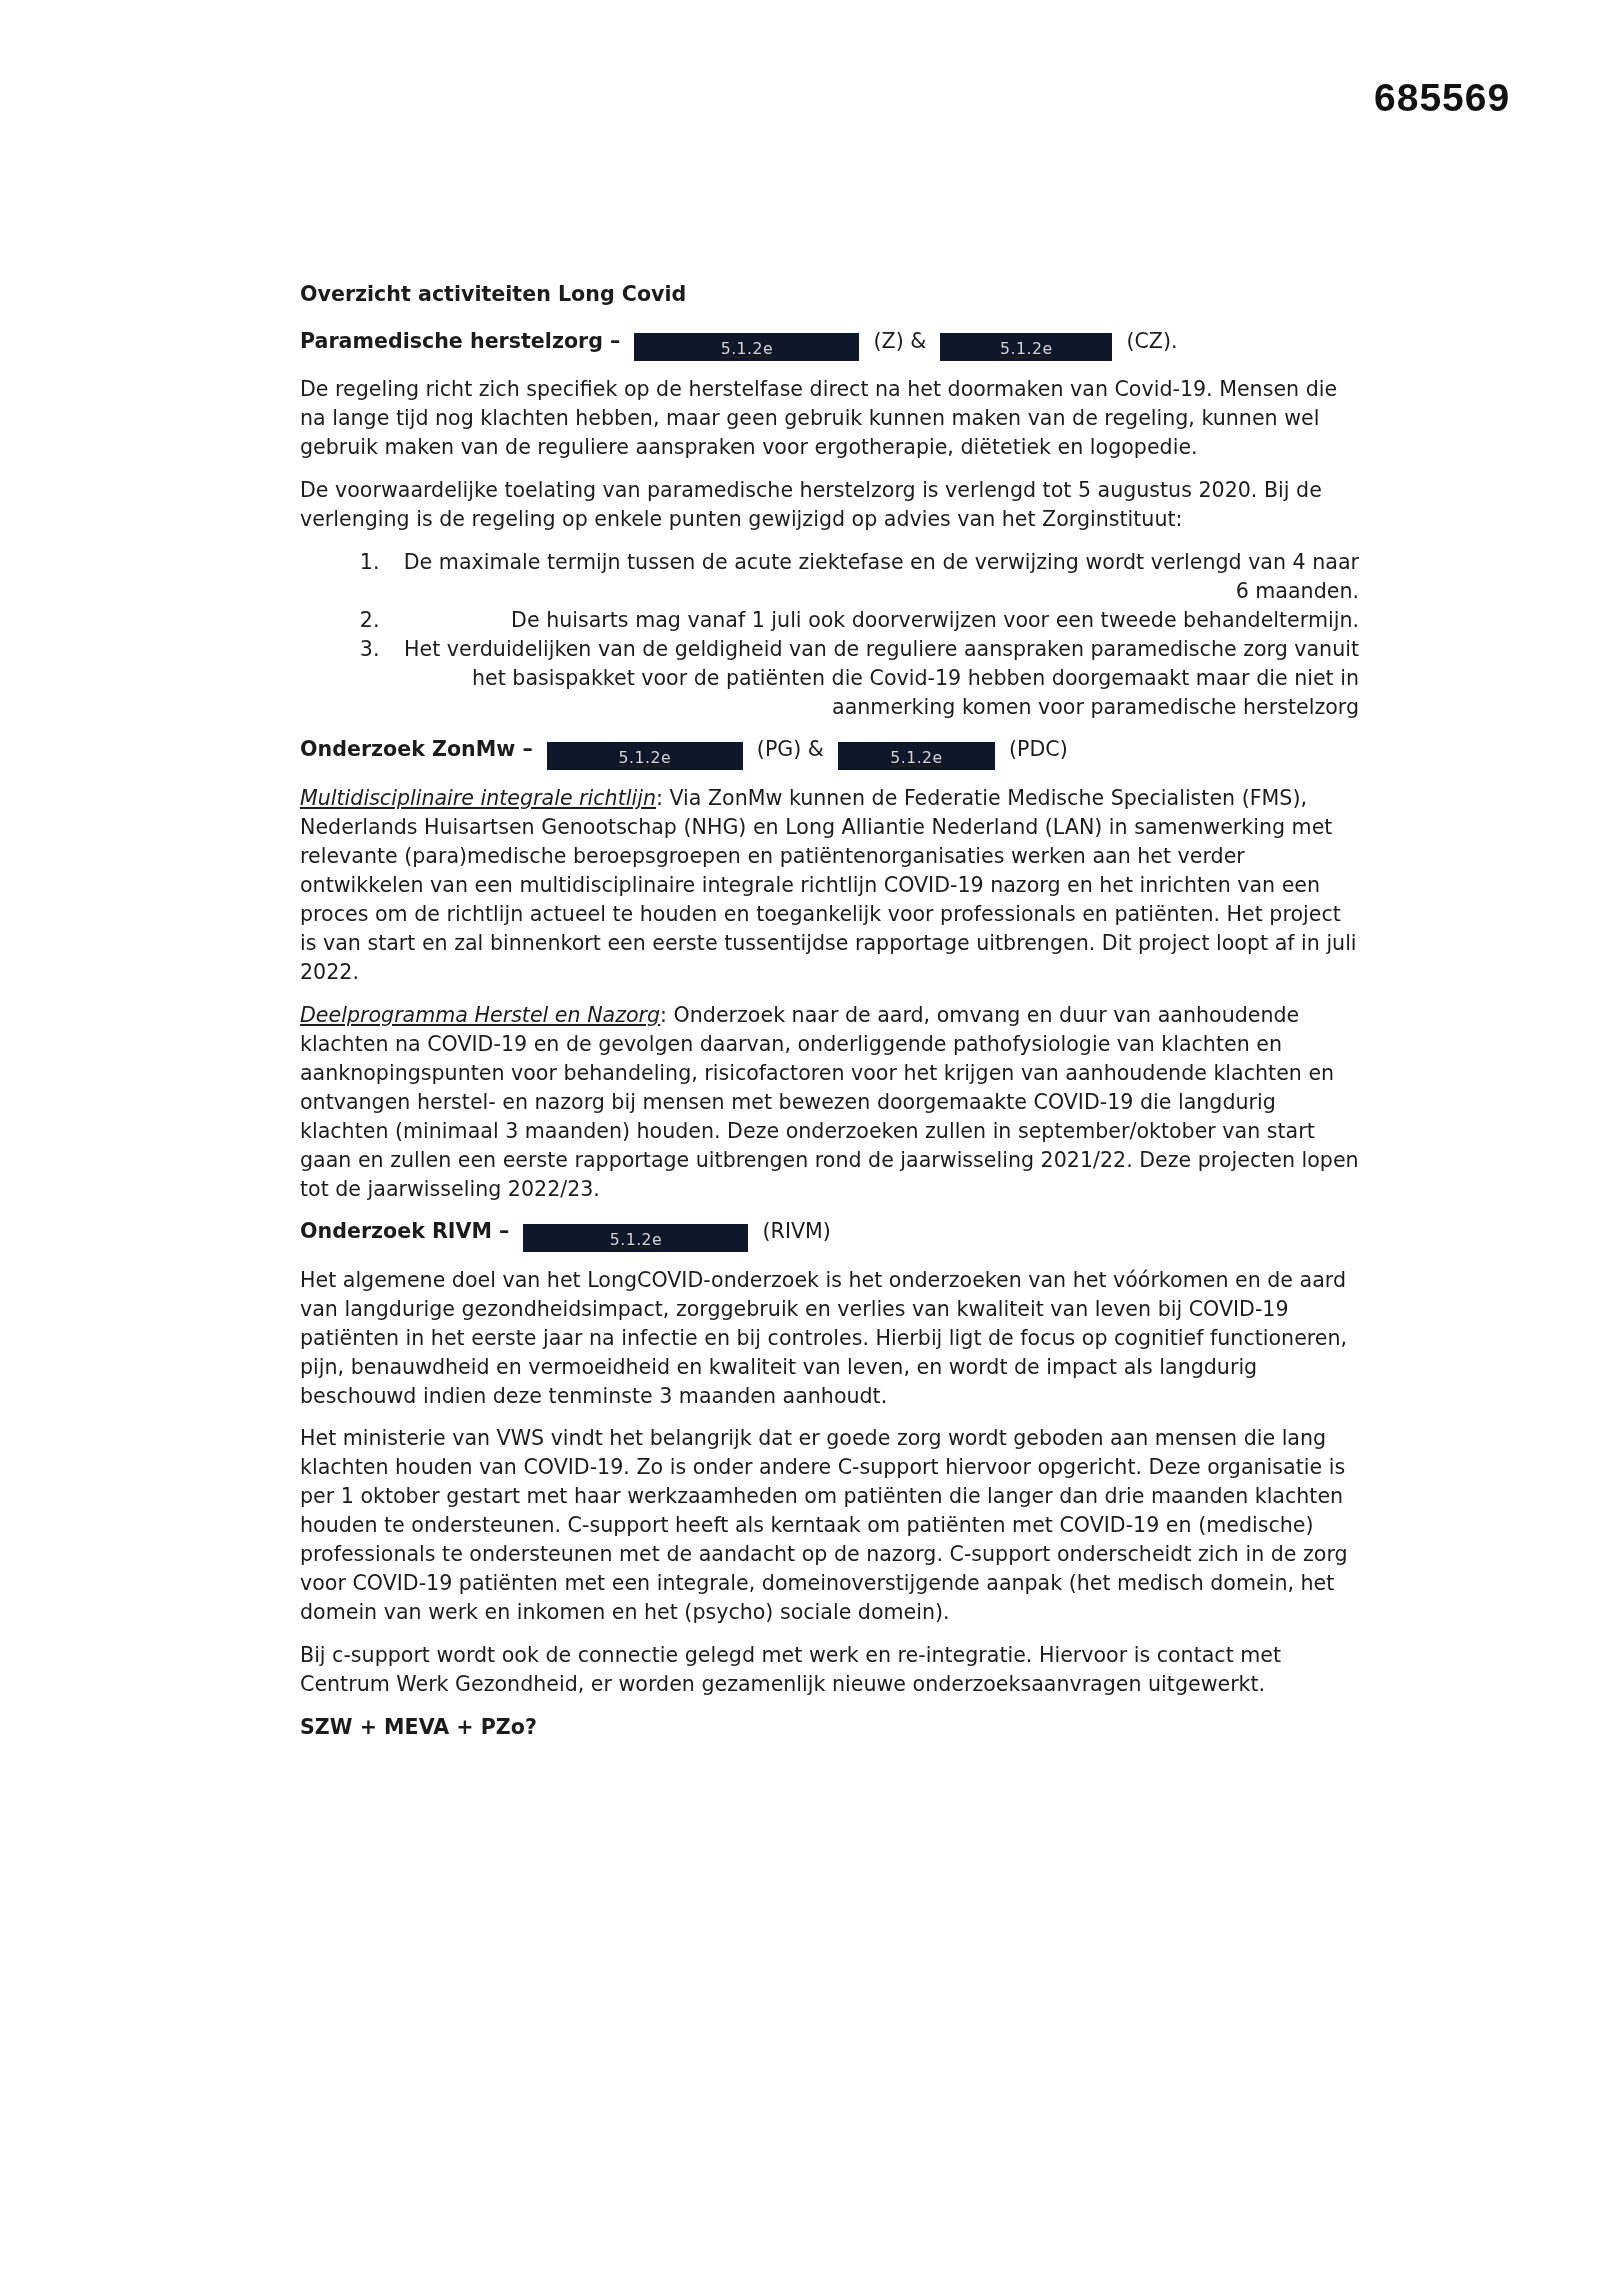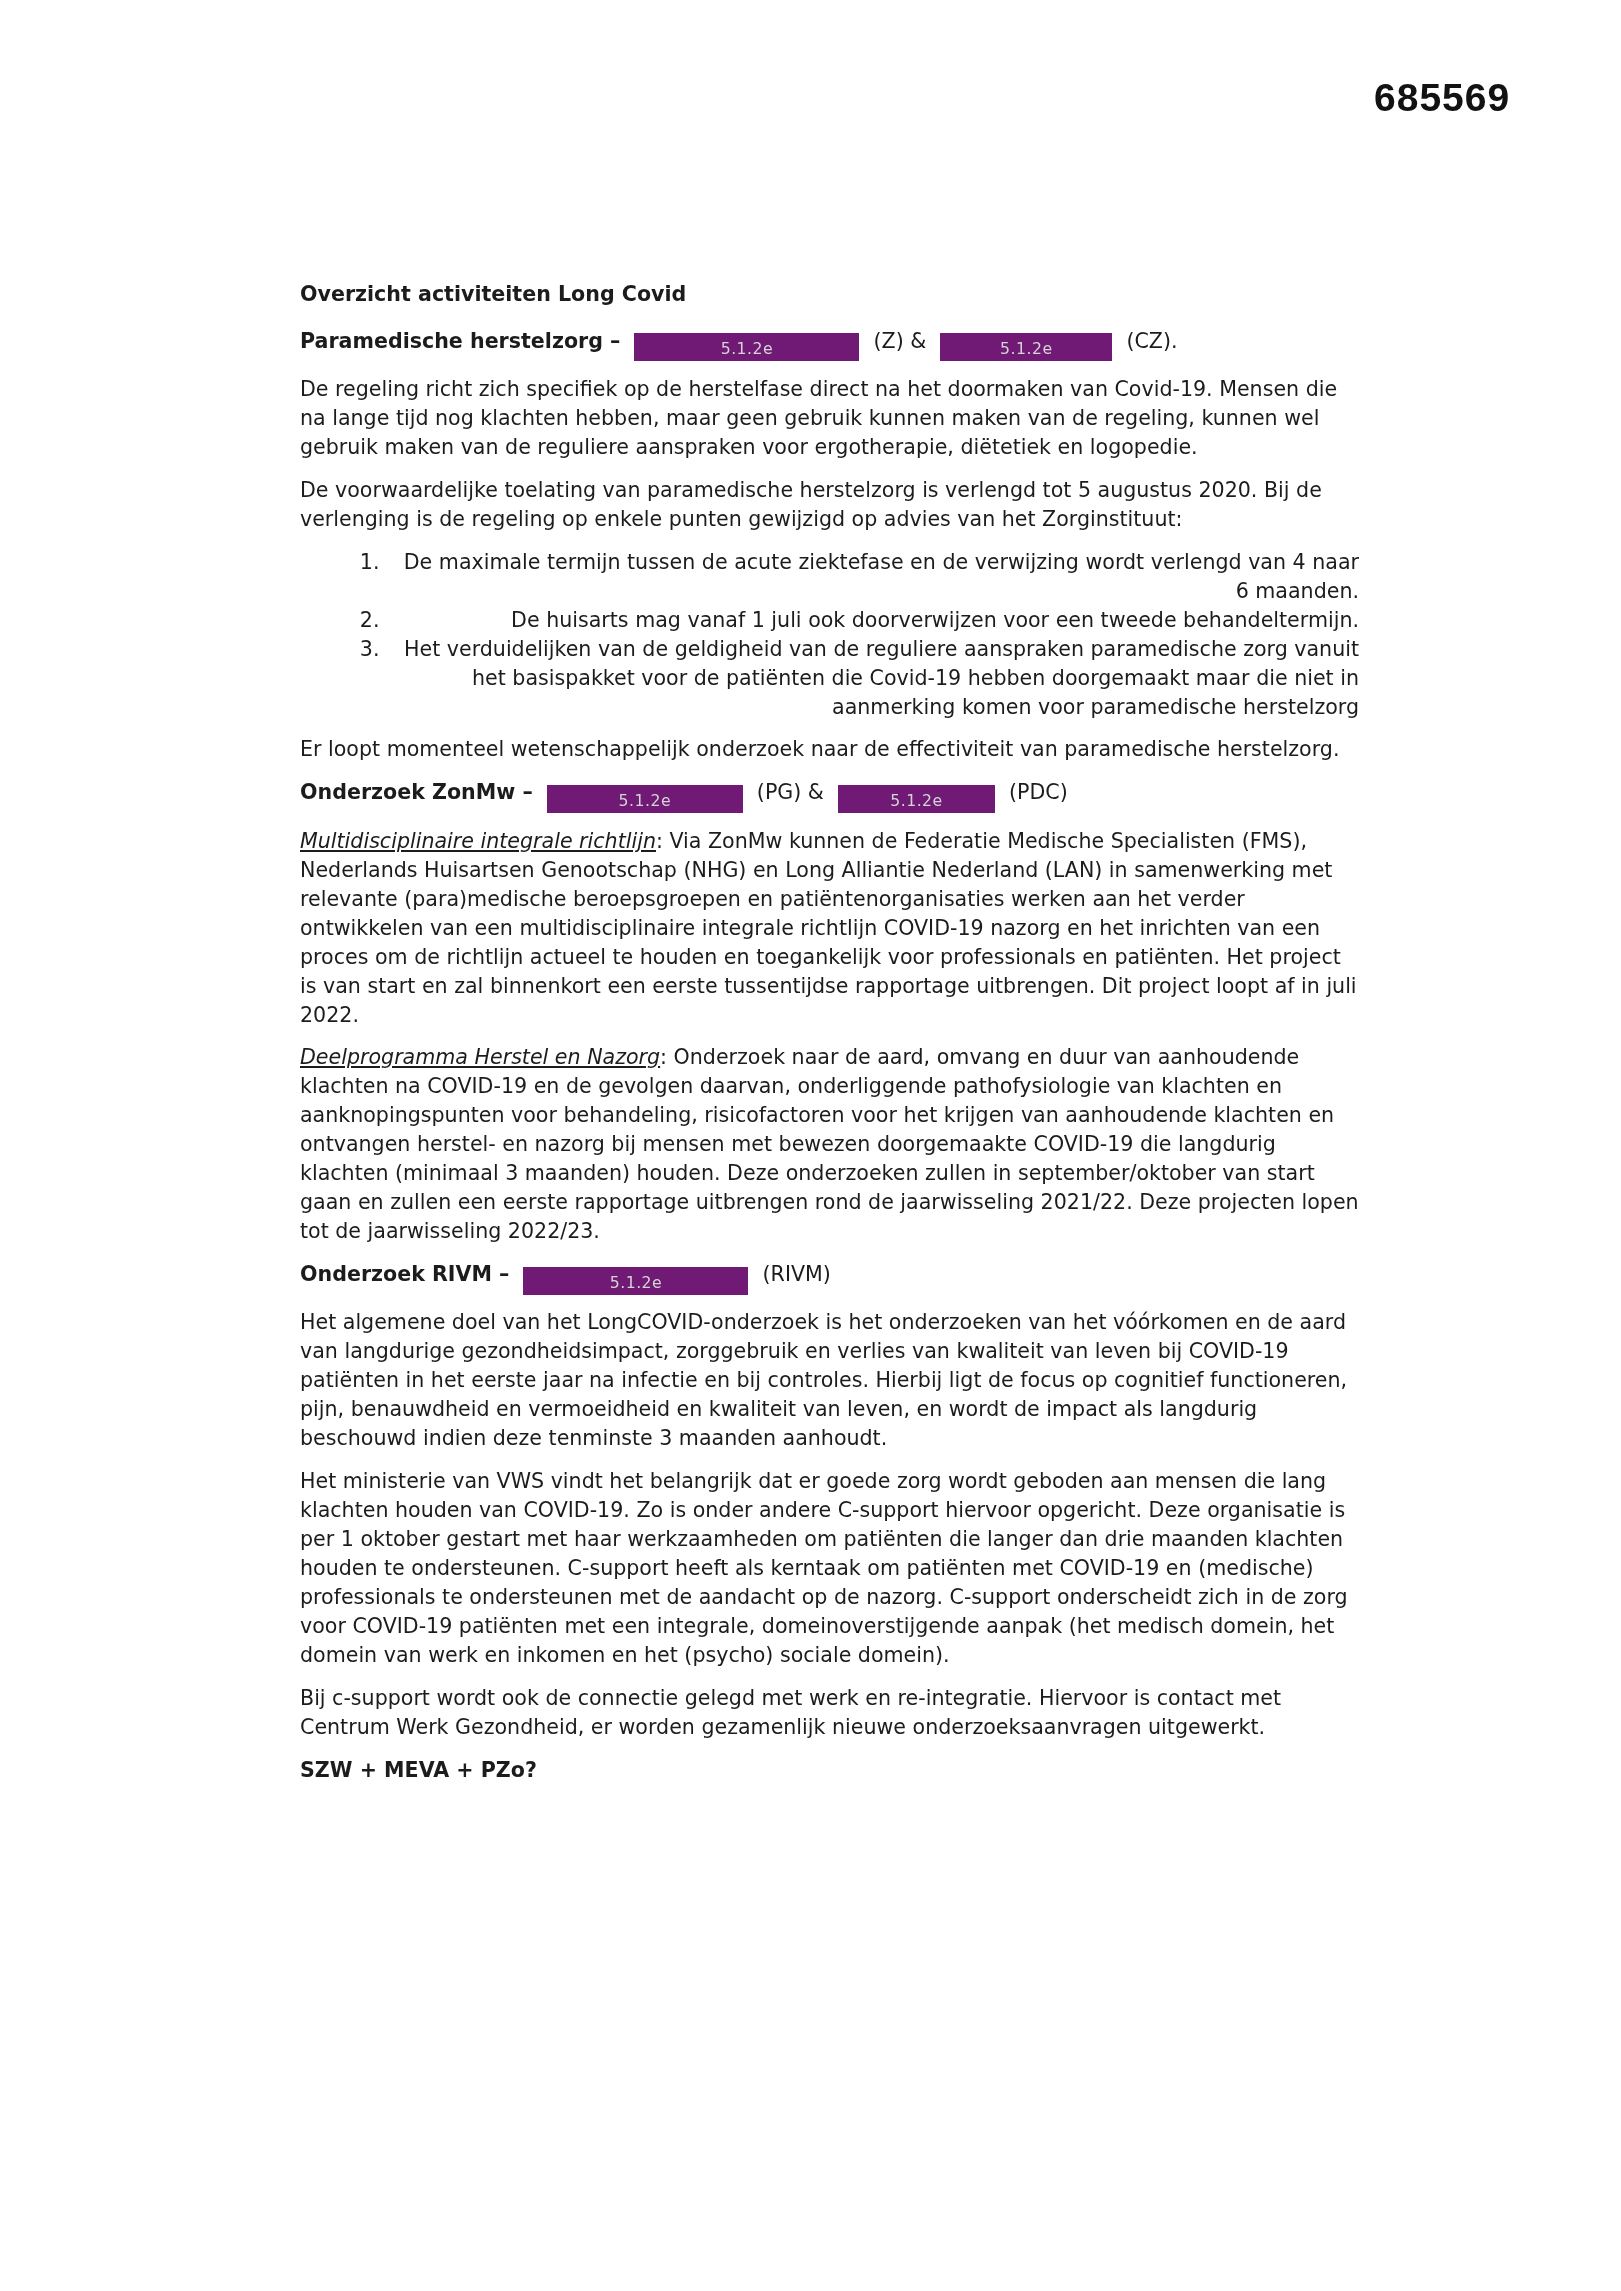--- a/index.html
+++ b/index.html
@@ -43,24 +43,25 @@
   .heading .plain { font-weight: normal; }
   .heading-final {
     font-weight: bold;
     margin: 9.8px 0 0 0;
   }
   .para { margin: 0 0 13.7px 0; }
   .redaction {
     display: inline-block;
     height: 28px;
     line-height: 28px;
-    background: #701a75;
+    background: #0f172a;
     vertical-align: -6.9px;
     text-align: center;
     margin: 0 6.9px;
+    text-decoration: underline;
   }
   .redaction .rlabel {
     color: #d4d4d4;
     font-size: 15.7px;
     font-weight: normal;
     letter-spacing: 0.5px;
     font-style: normal;
   }
   .w230 { width: 225px; }
   .w175 { width: 172px; }
@@ -104,21 +105,20 @@
     <p class="para">De regeling richt zich specifiek op de herstelfase direct na het doormaken van Covid-19. Mensen die na lange tijd nog klachten hebben, maar geen gebruik kunnen maken van de regeling, kunnen wel gebruik maken van de reguliere aanspraken voor ergotherapie, diëtetiek en logopedie.</p>
 
     <p class="para">De voorwaardelijke toelating van paramedische herstelzorg is verlengd tot 5 augustus 2020. Bij de verlenging is de regeling op enkele punten gewijzigd op advies van het Zorginstituut:</p>
 
     <ol class="numbered">
       <li>De maximale termijn tussen de acute ziektefase en de verwijzing wordt verlengd van 4 naar 6 maanden.</li>
       <li>De huisarts mag vanaf 1 juli ook doorverwijzen voor een tweede behandeltermijn.</li>
       <li>Het verduidelijken van de geldigheid van de reguliere aanspraken paramedische zorg vanuit het basispakket voor de patiënten die Covid-19 hebben doorgemaakt maar die niet in aanmerking komen voor paramedische herstelzorg</li>
     </ol>
 
-    <p class="para">Er loopt momenteel wetenschappelijk onderzoek naar de effectiviteit van paramedische herstelzorg.</p>
 
     <p class="heading">
       <span>Onderzoek ZonMw –</span>
       <span class="redaction w200"><span class="rlabel">5.1.2e</span></span>
       <span class="plain">(PG) &amp;</span>
       <span class="redaction w160"><span class="rlabel">5.1.2e</span></span>
       <span class="plain">(PDC)</span>
     </p>
 
     <p class="para"><span class="lead">Multidisciplinaire integrale richtlijn</span><span>: Via ZonMw kunnen de Federatie Medische Specialisten (FMS), Nederlands Huisartsen Genootschap (NHG) en Long Alliantie Nederland (LAN) in samenwerking met relevante (para)medische beroepsgroepen en patiëntenorganisaties werken aan het verder ontwikkelen van een multidisciplinaire integrale richtlijn COVID-19 nazorg en het inrichten van een proces om de richtlijn actueel te houden en toegankelijk voor professionals en patiënten. Het project is van start en zal binnenkort een eerste tussentijdse rapportage uitbrengen. Dit project loopt af in juli 2022.</span></p>

